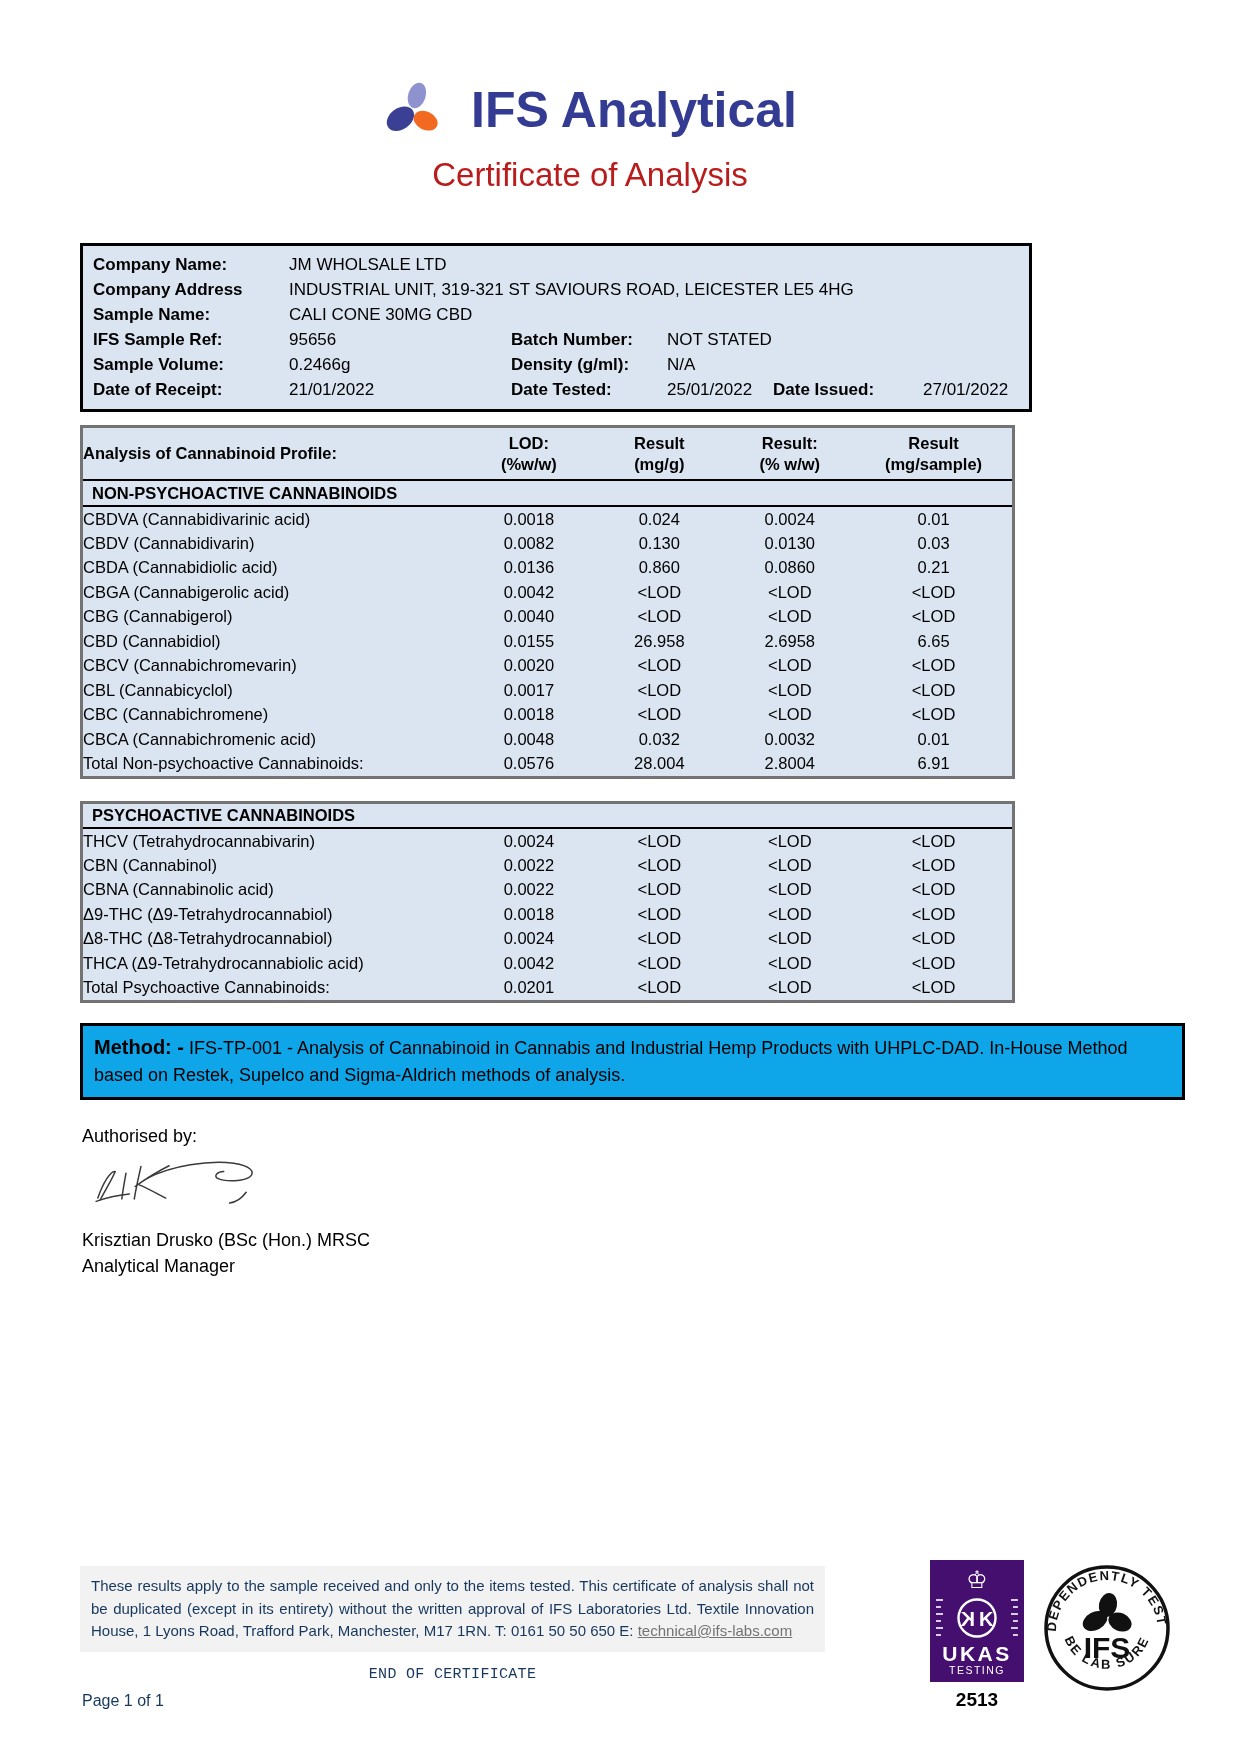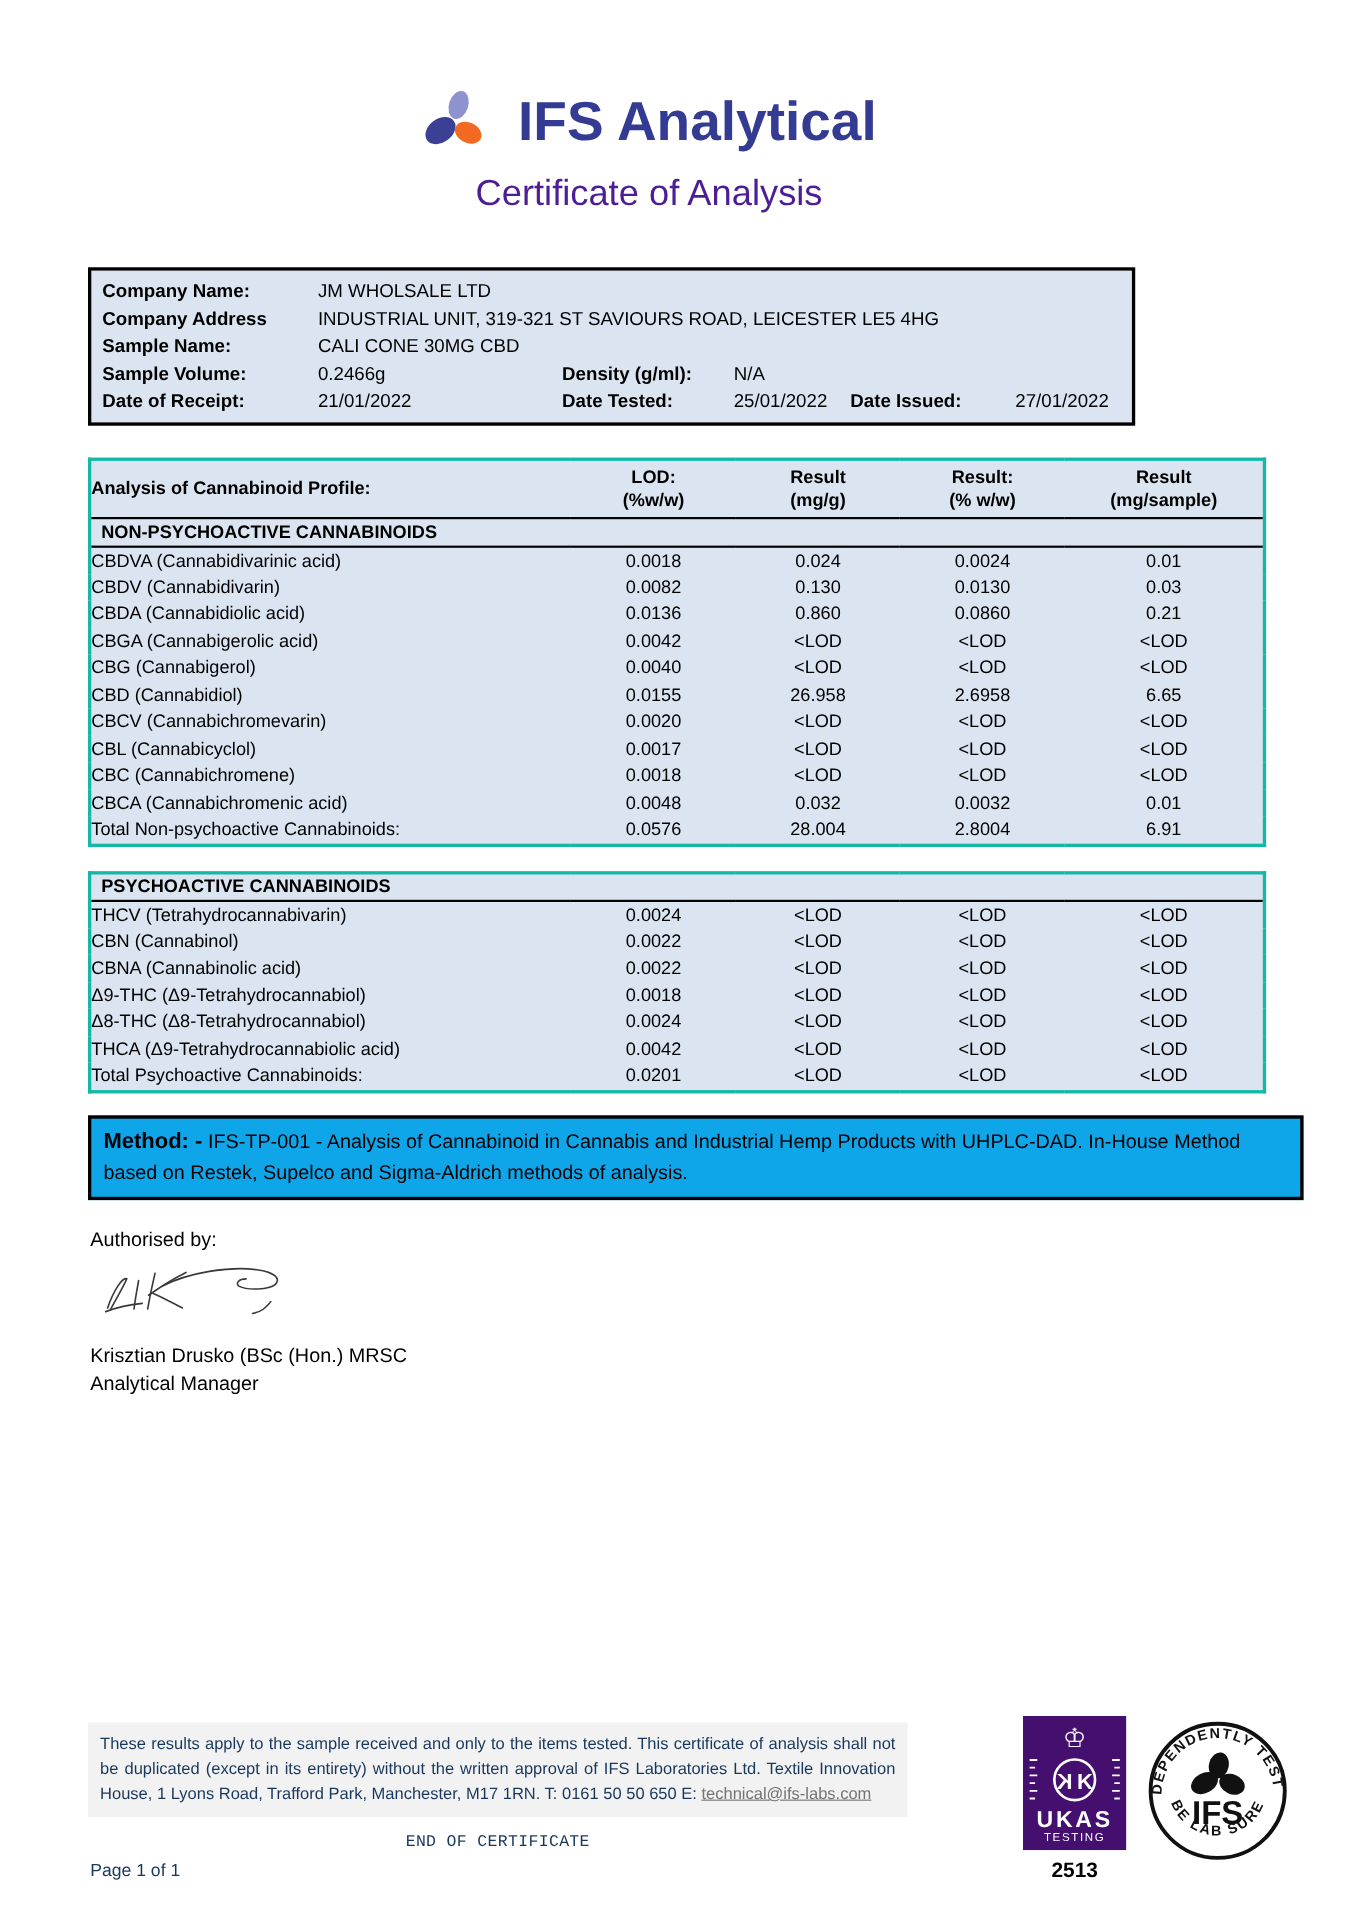--- a/index.html
+++ b/index.html
@@ -4,30 +4,30 @@
 <style>
   * { margin:0; padding:0; box-sizing:border-box; }
   html,body { background:#ffffff; }
   body { font-family:"Liberation Sans", sans-serif; color:#000; }
   .page { position:relative; width:1240px; height:1754px; background:#fff; overflow:hidden; }
 
   
   .logo-row { display:flex; justify-content:center; align-items:center; gap:26px; padding-top:78px; margin-right:60px; }
   .logo-mark { width:62px; height:64px; }
   .logo-text { font-size:50px; font-weight:bold; color:#333b92; letter-spacing:0px; }
-  .doc-title { text-align:center; margin-right:60px; font-size:33px; color:#4c1d95; margin-top:14px; }
+  .doc-title { text-align:center; margin-right:60px; font-size:33px; color:#b91c1c; margin-top:14px; }
 
   
   .info-table { width:952px; margin:49px 0 0 80px; background:#dbe5f1; border:3px solid #000; padding:6px 0 7px 10px; }
   .info-row { display:grid; grid-template-columns:196px 222px 156px 106px 150px auto; height:25px; align-items:center; font-size:17px; }
   .info-label { font-weight:bold; }
   .info-value { font-weight:normal; }
 
   
-  table.an { width:1071px; margin:29px 0 0 80px; border-collapse:collapse; background:#dbe5f1; border:3px solid #14b8a6; table-layout:fixed; }
+  table.an { width:935px; margin:13px 0 0 80px; border-collapse:collapse; background:#dbe5f1; border:3px solid #737373; table-layout:fixed; }
   table.an td { font-size:16.5px; padding:0; }
   td.c-name { padding-left:9px; text-align:left; }
   td.c-num { text-align:center; }
   tr.data-row td { height:24.5px; }
   tr.head-row td { border-bottom:2px solid #000; padding-top:5px; padding-bottom:5px; vertical-align:middle; }
   .tbl-title { font-size:19px; font-weight:bold; padding-left:9px; }
   .colhead { text-align:center; font-weight:bold; font-size:17px; line-height:1.25; }
   tr.section-row td { border-bottom:2px solid #000; font-weight:bold; font-size:16.5px; height:26px; padding-left:9px; }
   tr.total-row td { font-weight:normal; height:26px; }
   table.an2 { margin-top:22px; }
@@ -72,20 +72,26 @@
       <span class="info-label">Company Name:</span>
       <span class="info-value" style="grid-column:2 / 7">JM WHOLSALE LTD</span>
     </div>
     <div class="info-row">
       <span class="info-label">Company Address</span>
       <span class="info-value" style="grid-column:2 / 7">INDUSTRIAL UNIT, 319-321 ST SAVIOURS ROAD, LEICESTER LE5 4HG</span>
     </div>
     <div class="info-row">
       <span class="info-label">Sample Name:</span>
       <span class="info-value" style="grid-column:2 / 7">CALI CONE 30MG CBD</span>
+    </div>
+    <div class="info-row">
+      <span class="info-label">IFS Sample Ref:</span>
+      <span class="info-value">95656</span>
+      <span class="info-label">Batch Number:</span>
+      <span class="info-value" style="grid-column:4 / 7">NOT STATED</span>
     </div>
     <div class="info-row">
       <span class="info-label">Sample Volume:</span>
       <span class="info-value">0.2466g</span>
       <span class="info-label">Density (g/ml):</span>
       <span class="info-value" style="grid-column:4 / 7">N/A</span>
     </div>
     <div class="info-row">
       <span class="info-label">Date of Receipt:</span>
       <span class="info-value">21/01/2022</span>

